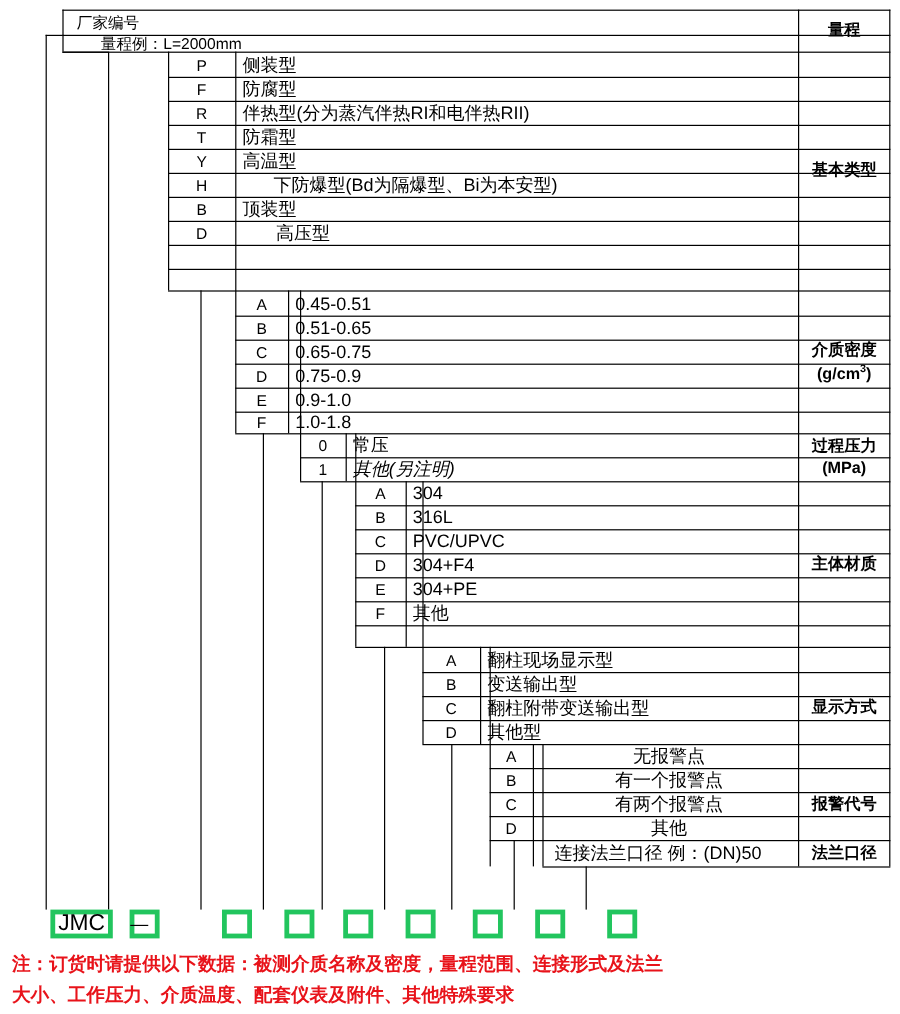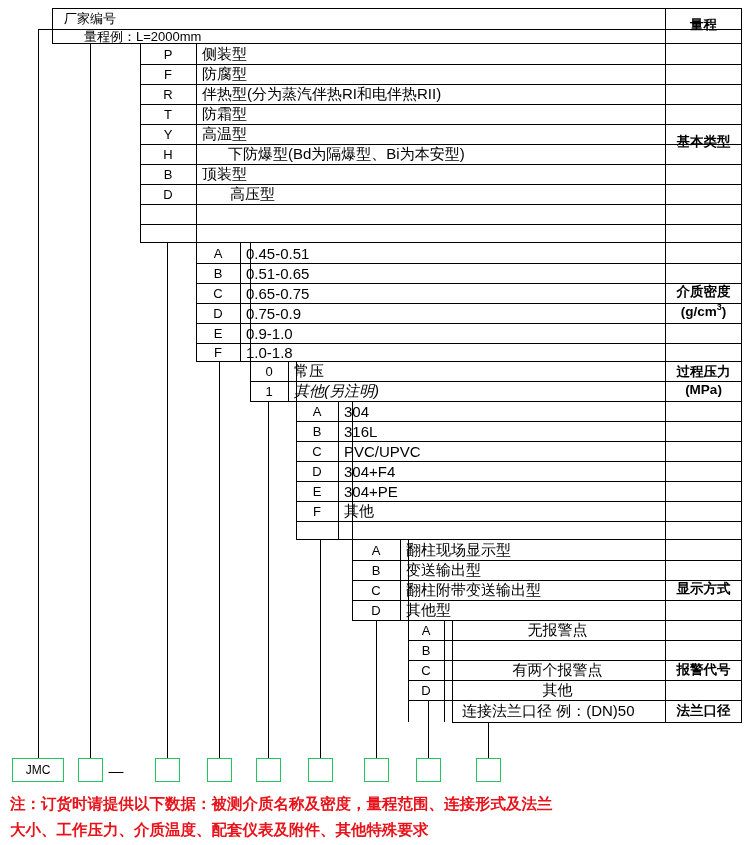--- a/index.html
+++ b/index.html
@@ -41,26 +41,27 @@
     font-size:13px;
     display:flex;
     align-items:center;
     padding-left:6px;
     white-space:nowrap;
   }
   .hline{position:absolute;background:#000;height:1px;}
   .vline{position:absolute;background:#000;width:1px;}
   .box{
     position:absolute;
-    border:1px solid #22c55e;
+    border:4px solid #22c55e;
     box-sizing:border-box;
     display:flex;
     align-items:center;
     justify-content:center;
-    font-size:12px;
+    font-size:19px;
+    margin-left:30px;
   }
   .dash{
     position:absolute;
     font-size:15px;
     display:flex;
     align-items:center;
     justify-content:center;
   }
   .note{
     position:absolute;
@@ -162,20 +163,23 @@
   <div class="cell grouplabel" style="left:666px;top:43px;width:75px;height:199px;">
     <span>基本类型</span>
   </div>
   <div class="cell grouplabel" style="left:666px;top:242px;width:75px;height:119px;">
     <span>介质密度</span>
     <span>(g/cm<sup>3</sup>)</span>
   </div>
   <div class="cell grouplabel" style="left:666px;top:361px;width:75px;height:40px;">
     <span>过程压力</span>
     <span>(MPa)</span>
+  </div>
+  <div class="cell grouplabel" style="left:666px;top:401px;width:75px;height:138px;">
+    <span>主体材质</span>
   </div>
   <div class="cell grouplabel" style="left:666px;top:640px;width:75px;height:60px;">
     <span>报警代号</span>
   </div>
   <div class="cell grouplabel" style="left:666px;top:539px;width:75px;height:101px;">
     <span>显示方式</span>
   </div>
   <div class="cell grouplabel" style="left:666px;top:700px;width:75px;height:22px;">
     <span>法兰口径</span>
   </div>
@@ -233,20 +237,21 @@
   <div class="cell code" style="left:352px;top:560px;width:48px;height:20px;">B</div>
   <div class="cell desc" style="left:400px;top:560px;width:265px;height:20px;">变送输出型</div>
   <div class="cell code" style="left:352px;top:580px;width:48px;height:20px;">C</div>
   <div class="cell desc" style="left:400px;top:580px;width:265px;height:20px;">翻柱附带变送输出型</div>
   <div class="cell code" style="left:352px;top:600px;width:48px;height:20px;">D</div>
   <div class="cell desc" style="left:400px;top:600px;width:265px;height:20px;">其他型</div>
 
   <div class="cell code" style="left:408px;top:621px;width:36px;height:19px;">A</div>
   <div class="cell desc" style="left:444px;top:621px;width:221px;height:19px;justify-content:center;">无报警点</div>
   <div class="cell code" style="left:408px;top:640px;width:36px;height:20px;">B</div>
+  <div class="cell desc" style="left:444px;top:640px;width:221px;height:20px;justify-content:center;">有一个报警点</div>
   <div class="cell code" style="left:408px;top:660px;width:36px;height:20px;">C</div>
   <div class="cell desc" style="left:444px;top:660px;width:221px;height:20px;justify-content:center;">有两个报警点</div>
   <div class="cell code" style="left:408px;top:680px;width:36px;height:20px;">D</div>
   <div class="cell desc" style="left:444px;top:680px;width:221px;height:20px;justify-content:center;">其他</div>
 
   <div class="cell desc" style="left:452px;top:700px;width:213px;height:22px;padding-left:10px;">连接法兰口径  例：(DN)50</div>
 
   <div class="box" style="left:12px;top:758px;width:52px;height:24px;">JMC</div>
   <div class="box" style="left:78px;top:758px;width:25px;height:24px;"></div>
   <div class="dash" style="left:104px;top:758px;width:24px;height:24px;">—</div>

